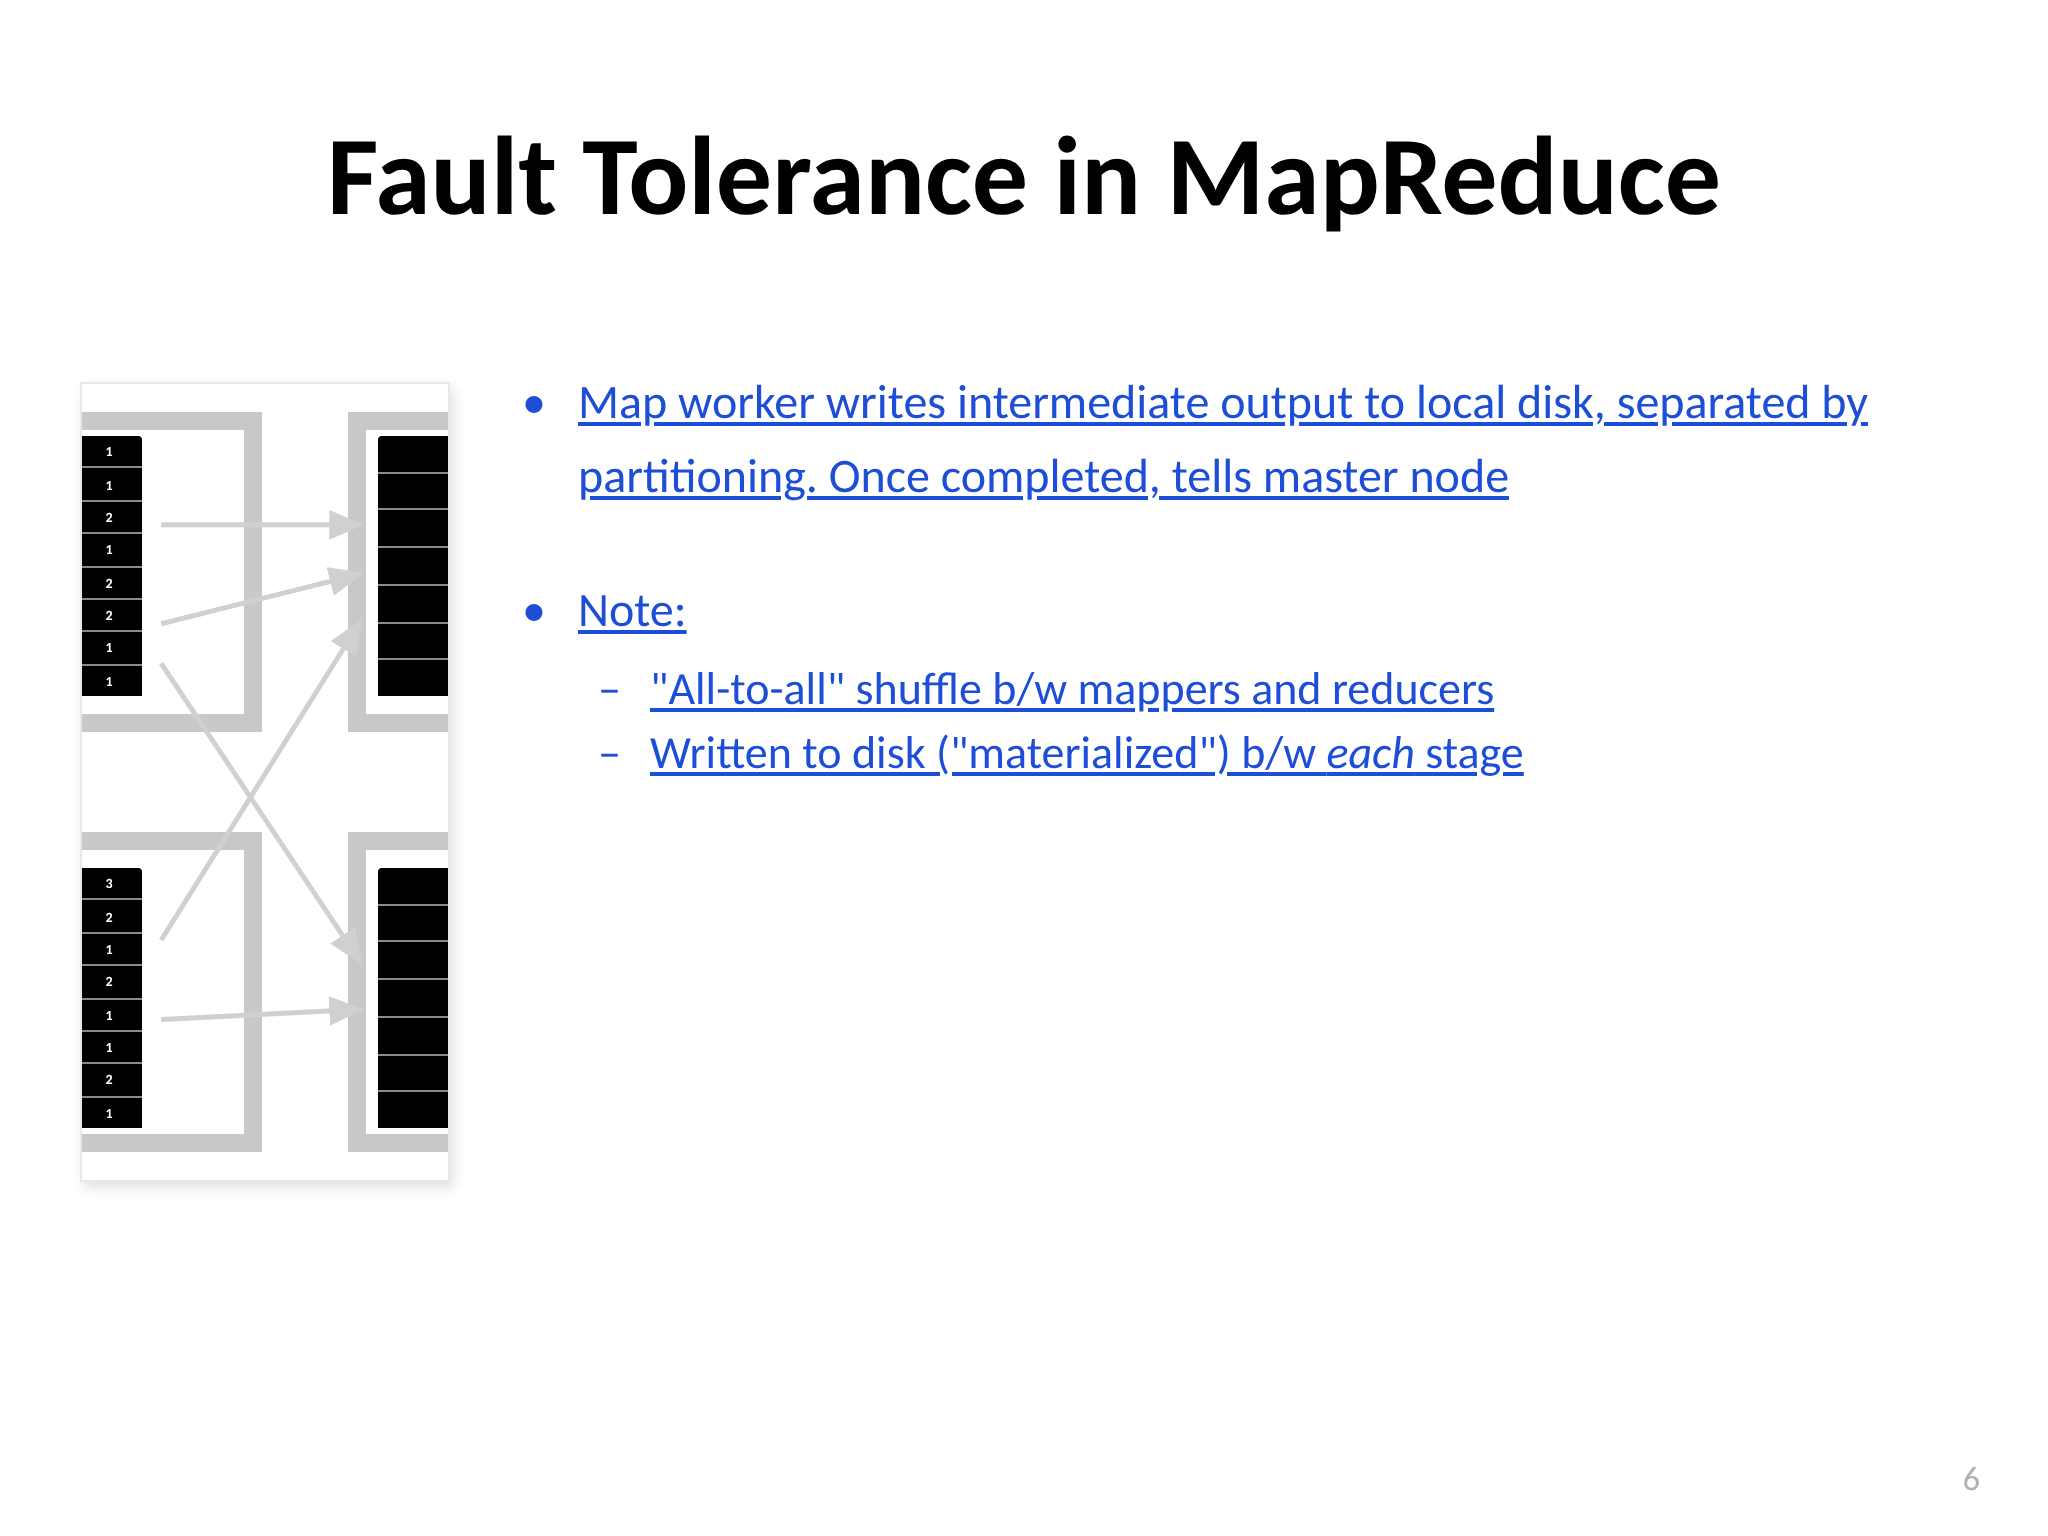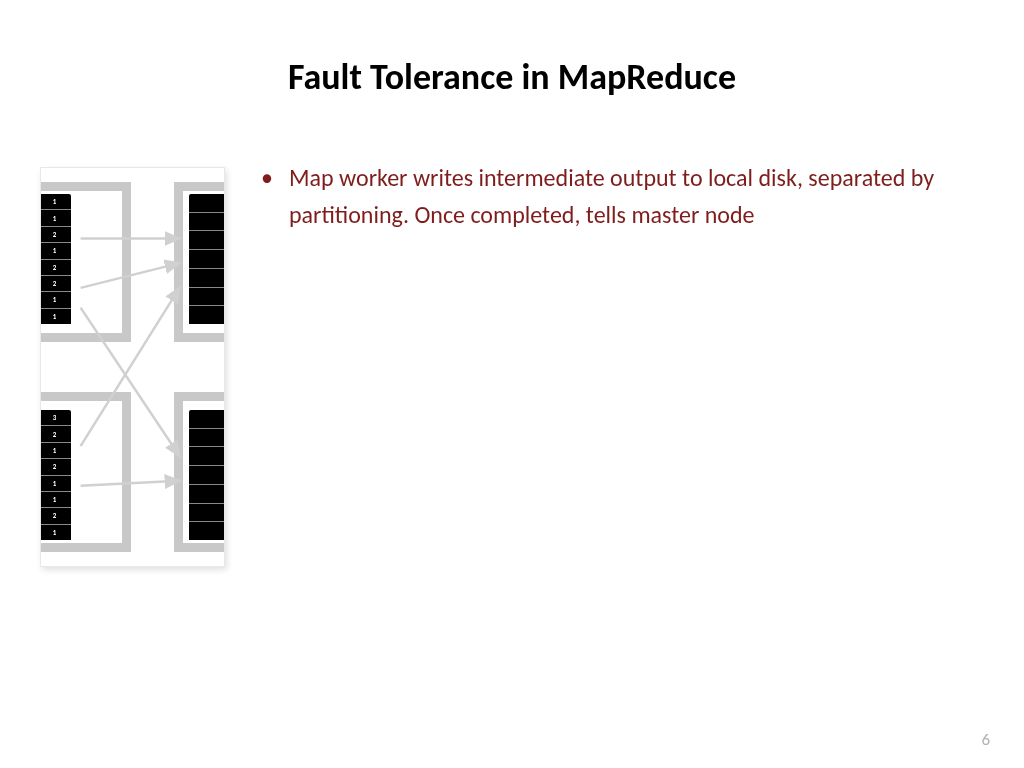--- a/index.html
+++ b/index.html
@@ -6,21 +6,21 @@
     body {
       width: 1024px;
       height: 768px;
       background: #ffffff;
       font-family: Calibri, Arial, sans-serif;
       color: #000000;
       position: relative;
       overflow: hidden;
     }
     .slide-title {
-      font-size: 36px;
+      font-size: 56px;
       font-weight: 700;
       text-align: center;
       padding-top: 55px;
       padding-bottom: 20px;
     }
     .content-wrap {
       display: flex;
       padding: 40px 50px 0 40px;
       gap: 30px;
     }
@@ -79,21 +79,22 @@
     .cell-r:last-child { border-bottom: none; }
     .arrows {
       position: absolute;
       top: 0; left: 0; width: 100%; height: 100%;
       pointer-events: none;
     }
     .text-col {
       flex: 1;
       font-size: 24px;
       line-height: 1.55;
-      color: #7f1d1d;
+      color: #1d4ed8;
+      text-decoration: underline;
     }
     .bullet-list {
       list-style: none;
     }
     .bullet-list > li {
       position: relative;
       padding-left: 34px;
       margin-bottom: 30px;
     }
     .bullet-list > li::before {
@@ -203,18 +204,27 @@
         <line x1="40" y1="140" x2="140" y2="290" stroke="#d0d0d0" stroke-width="2.5" marker-end="url(#ah)"></line>
         <line x1="40" y1="280" x2="140" y2="120" stroke="#d0d0d0" stroke-width="2.5" marker-end="url(#ah)"></line>
         <line x1="40" y1="320" x2="140" y2="315" stroke="#d0d0d0" stroke-width="2.5" marker-end="url(#ah)"></line>
       </svg>
     </div>
   </div>
 
   <div class="text-col">
     <ul class="bullet-list">
       <li>Map worker writes intermediate output to local disk, separated by partitioning. Once completed, tells master node</li>
+      <li>
+        <span>Note:</span>
+        <ul class="sub-list">
+          <li>"All-to-all" shuffle b/w mappers and reducers</li>
+          <li>
+            <span>Written to disk ("materialized") b/w </span><em class="italic">each</em><span> stage</span>
+          </li>
+        </ul>
+      </li>
     </ul>
   </div>
 
 </div>
 
 <div class="page-num">6</div>
 
 </body></html>

